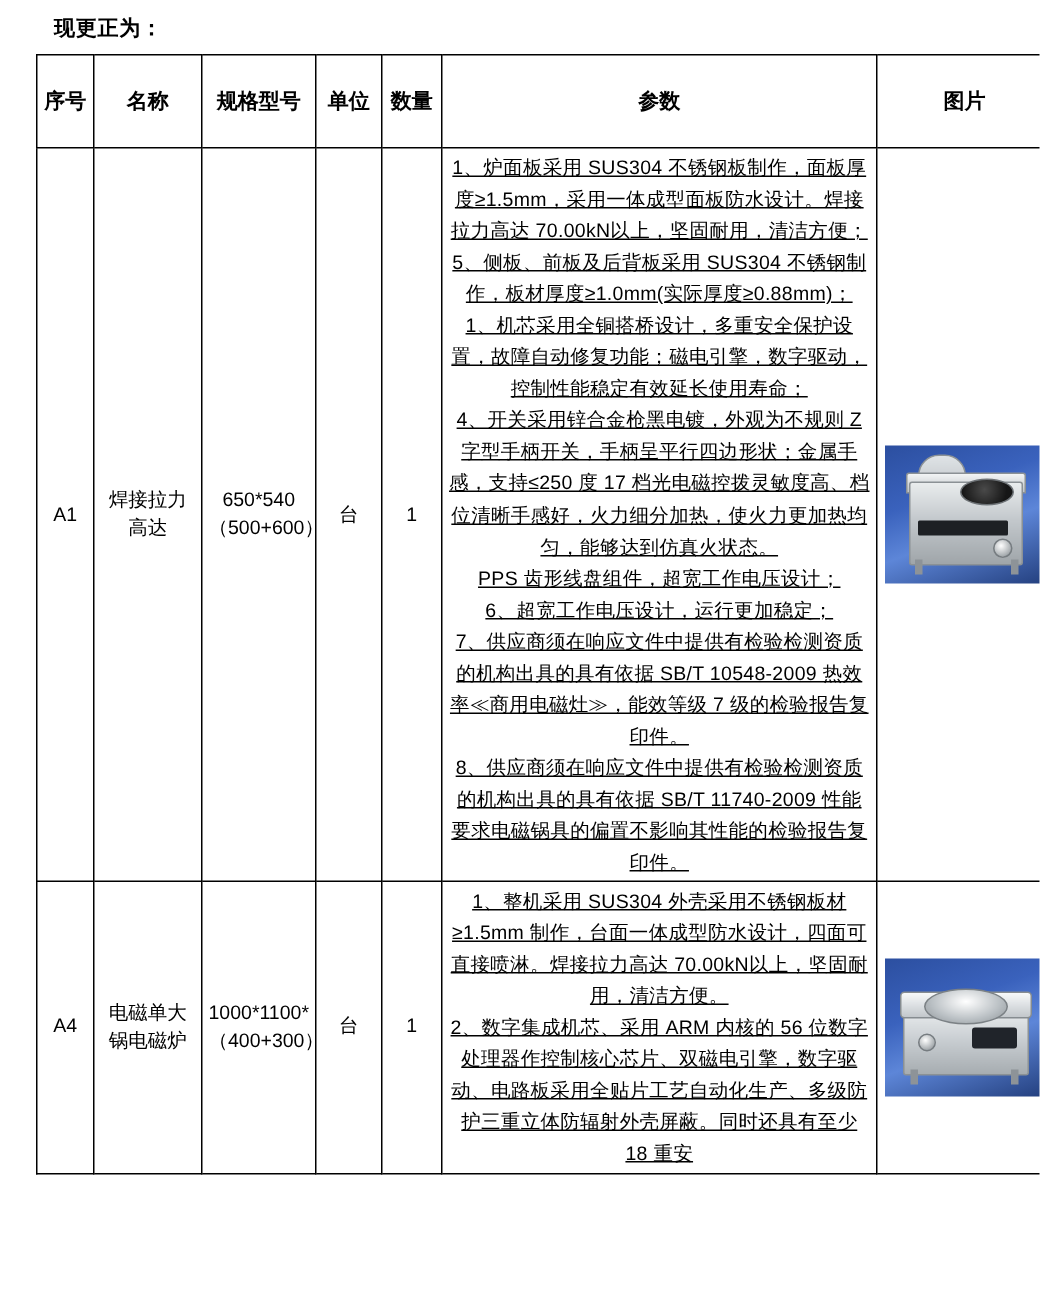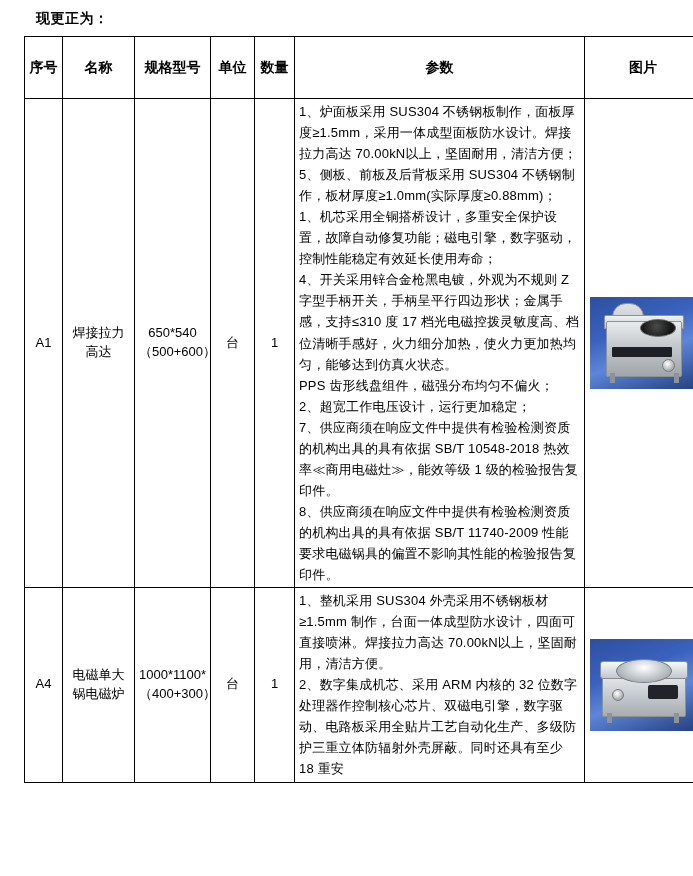--- a/index.html
+++ b/index.html
@@ -55,26 +55,27 @@
   .col-qty   { width: 40px; }
   .col-param { width: 290px; }
   .col-img   { width: 117px; }
 
   td.c-seq, td.c-name, td.c-model, td.c-unit, td.c-qty {
     text-align: center;
     font-size: 13px;
     line-height: 1.45;
   }
   td.c-param {
-    text-align: left;
+    text-align: center;
     font-size: 13px;
     line-height: 1.62;
     vertical-align: top;
     padding: 6px 6px 6px 6px;
     letter-spacing: 0.2px;
+    text-decoration: underline;
   }
   td.c-img {
     text-align: center;
     vertical-align: middle;
     padding: 4px;
   }
   .param-p {
     margin: 0;
   }
   
@@ -248,24 +249,24 @@
       <tr>
         <td class="c-seq">A1</td>
         <td class="c-name">焊接拉力高达</td>
         <td class="c-model">650*540（500+600）</td>
         <td class="c-unit">台</td>
         <td class="c-qty">1</td>
         <td class="c-param">
           <p class="param-p">1、炉面板采用 SUS304 不锈钢板制作，面板厚度≥1.5mm，采用一体成型面板防水设计。焊接拉力高达 70.00kN以上，坚固耐用，清洁方便；</p>
           <p class="param-p">5、侧板、前板及后背板采用 SUS304 不锈钢制作，板材厚度≥1.0mm(实际厚度≥0.88mm)；</p>
           <p class="param-p">1、机芯采用全铜搭桥设计，多重安全保护设置，故障自动修复功能；磁电引擎，数字驱动，控制性能稳定有效延长使用寿命；</p>
-          <p class="param-p">4、开关采用锌合金枪黑电镀，外观为不规则 Z 字型手柄开关，手柄呈平行四边形状；金属手感，支持≤310 度 17 档光电磁控拨灵敏度高、档位清晰手感好，火力细分加热，使火力更加热均匀，能够达到仿真火状态。</p>
-          <p class="param-p">PPS 齿形线盘组件，磁强分布均匀不偏火；</p>
-          <p class="param-p">2、超宽工作电压设计，运行更加稳定；</p>
-          <p class="param-p">7、供应商须在响应文件中提供有检验检测资质的机构出具的具有依据 SB/T 10548-2018 热效率≪商用电磁灶≫，能效等级 1 级的检验报告复印件。</p>
+          <p class="param-p">4、开关采用锌合金枪黑电镀，外观为不规则 Z 字型手柄开关，手柄呈平行四边形状；金属手感，支持≤250 度 17 档光电磁控拨灵敏度高、档位清晰手感好，火力细分加热，使火力更加热均匀，能够达到仿真火状态。</p>
+          <p class="param-p">PPS 齿形线盘组件，超宽工作电压设计；</p>
+          <p class="param-p">6、超宽工作电压设计，运行更加稳定；</p>
+          <p class="param-p">7、供应商须在响应文件中提供有检验检测资质的机构出具的具有依据 SB/T 10548-2009 热效率≪商用电磁灶≫，能效等级 7 级的检验报告复印件。</p>
           <p class="param-p">8、供应商须在响应文件中提供有检验检测资质的机构出具的具有依据 SB/T 11740-2009 性能要求电磁锅具的偏置不影响其性能的检验报告复印件。</p>
         </td>
         <td class="c-img">
           <div class="photo">
             <div class="ph1-back"></div>
             <div class="ph1-top"></div>
             <div class="ph1-body"></div>
             <div class="ph1-hob"></div>
             <div class="ph1-panel"></div>
             <div class="ph1-knob"></div>
@@ -276,21 +277,21 @@
       </tr>
 
       <tr>
         <td class="c-seq">A4</td>
         <td class="c-name">电磁单大锅电磁炉</td>
         <td class="c-model">1000*1100*（400+300）</td>
         <td class="c-unit">台</td>
         <td class="c-qty">1</td>
         <td class="c-param">
           <p class="param-p">1、整机采用 SUS304 外壳采用不锈钢板材≥1.5mm 制作，台面一体成型防水设计，四面可直接喷淋。焊接拉力高达 70.00kN以上，坚固耐用，清洁方便。</p>
-          <p class="param-p">2、数字集成机芯、采用 ARM 内核的 32 位数字处理器作控制核心芯片、双磁电引擎，数字驱动、电路板采用全贴片工艺自动化生产、多级防护三重立体防辐射外壳屏蔽。同时还具有至少 18 重安</p>
+          <p class="param-p">2、数字集成机芯、采用 ARM 内核的 56 位数字处理器作控制核心芯片、双磁电引擎，数字驱动、电路板采用全贴片工艺自动化生产、多级防护三重立体防辐射外壳屏蔽。同时还具有至少 18 重安</p>
         </td>
         <td class="c-img">
           <div class="photo">
             <div class="ph2-body"></div>
             <div class="ph2-rim"></div>
             <div class="ph2-wok"></div>
             <div class="ph2-panel"></div>
             <div class="ph2-knob"></div>
             <div class="ph2-leg l"></div>
             <div class="ph2-leg r"></div>

